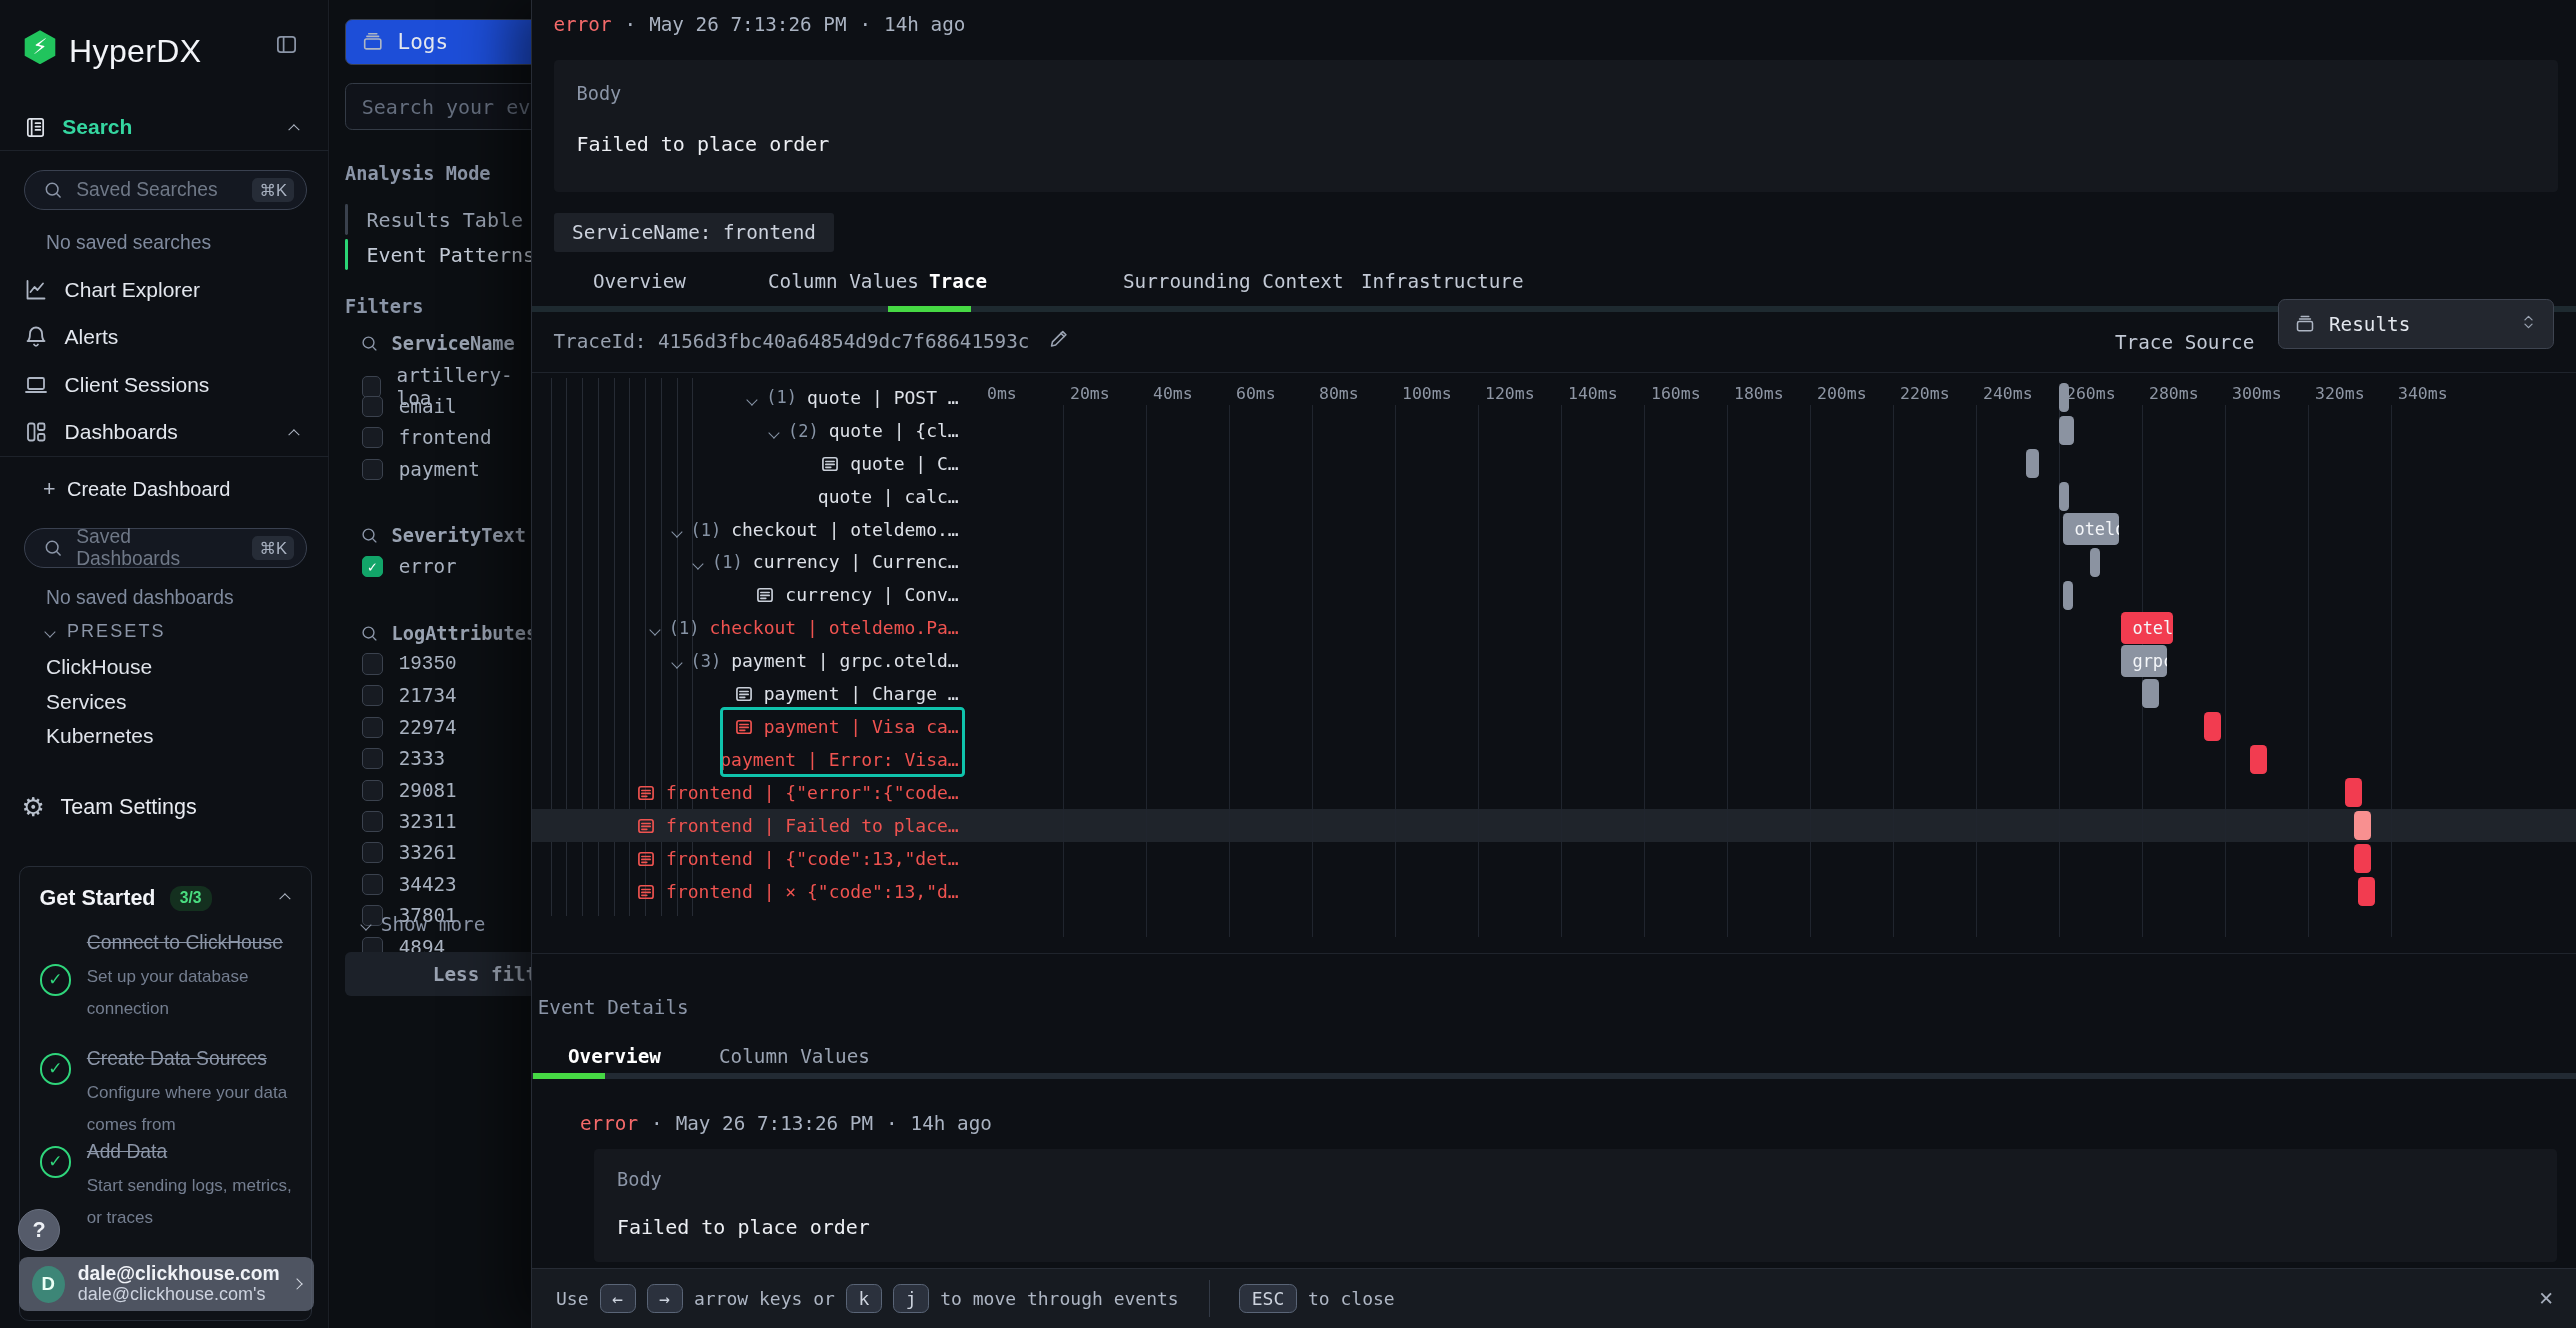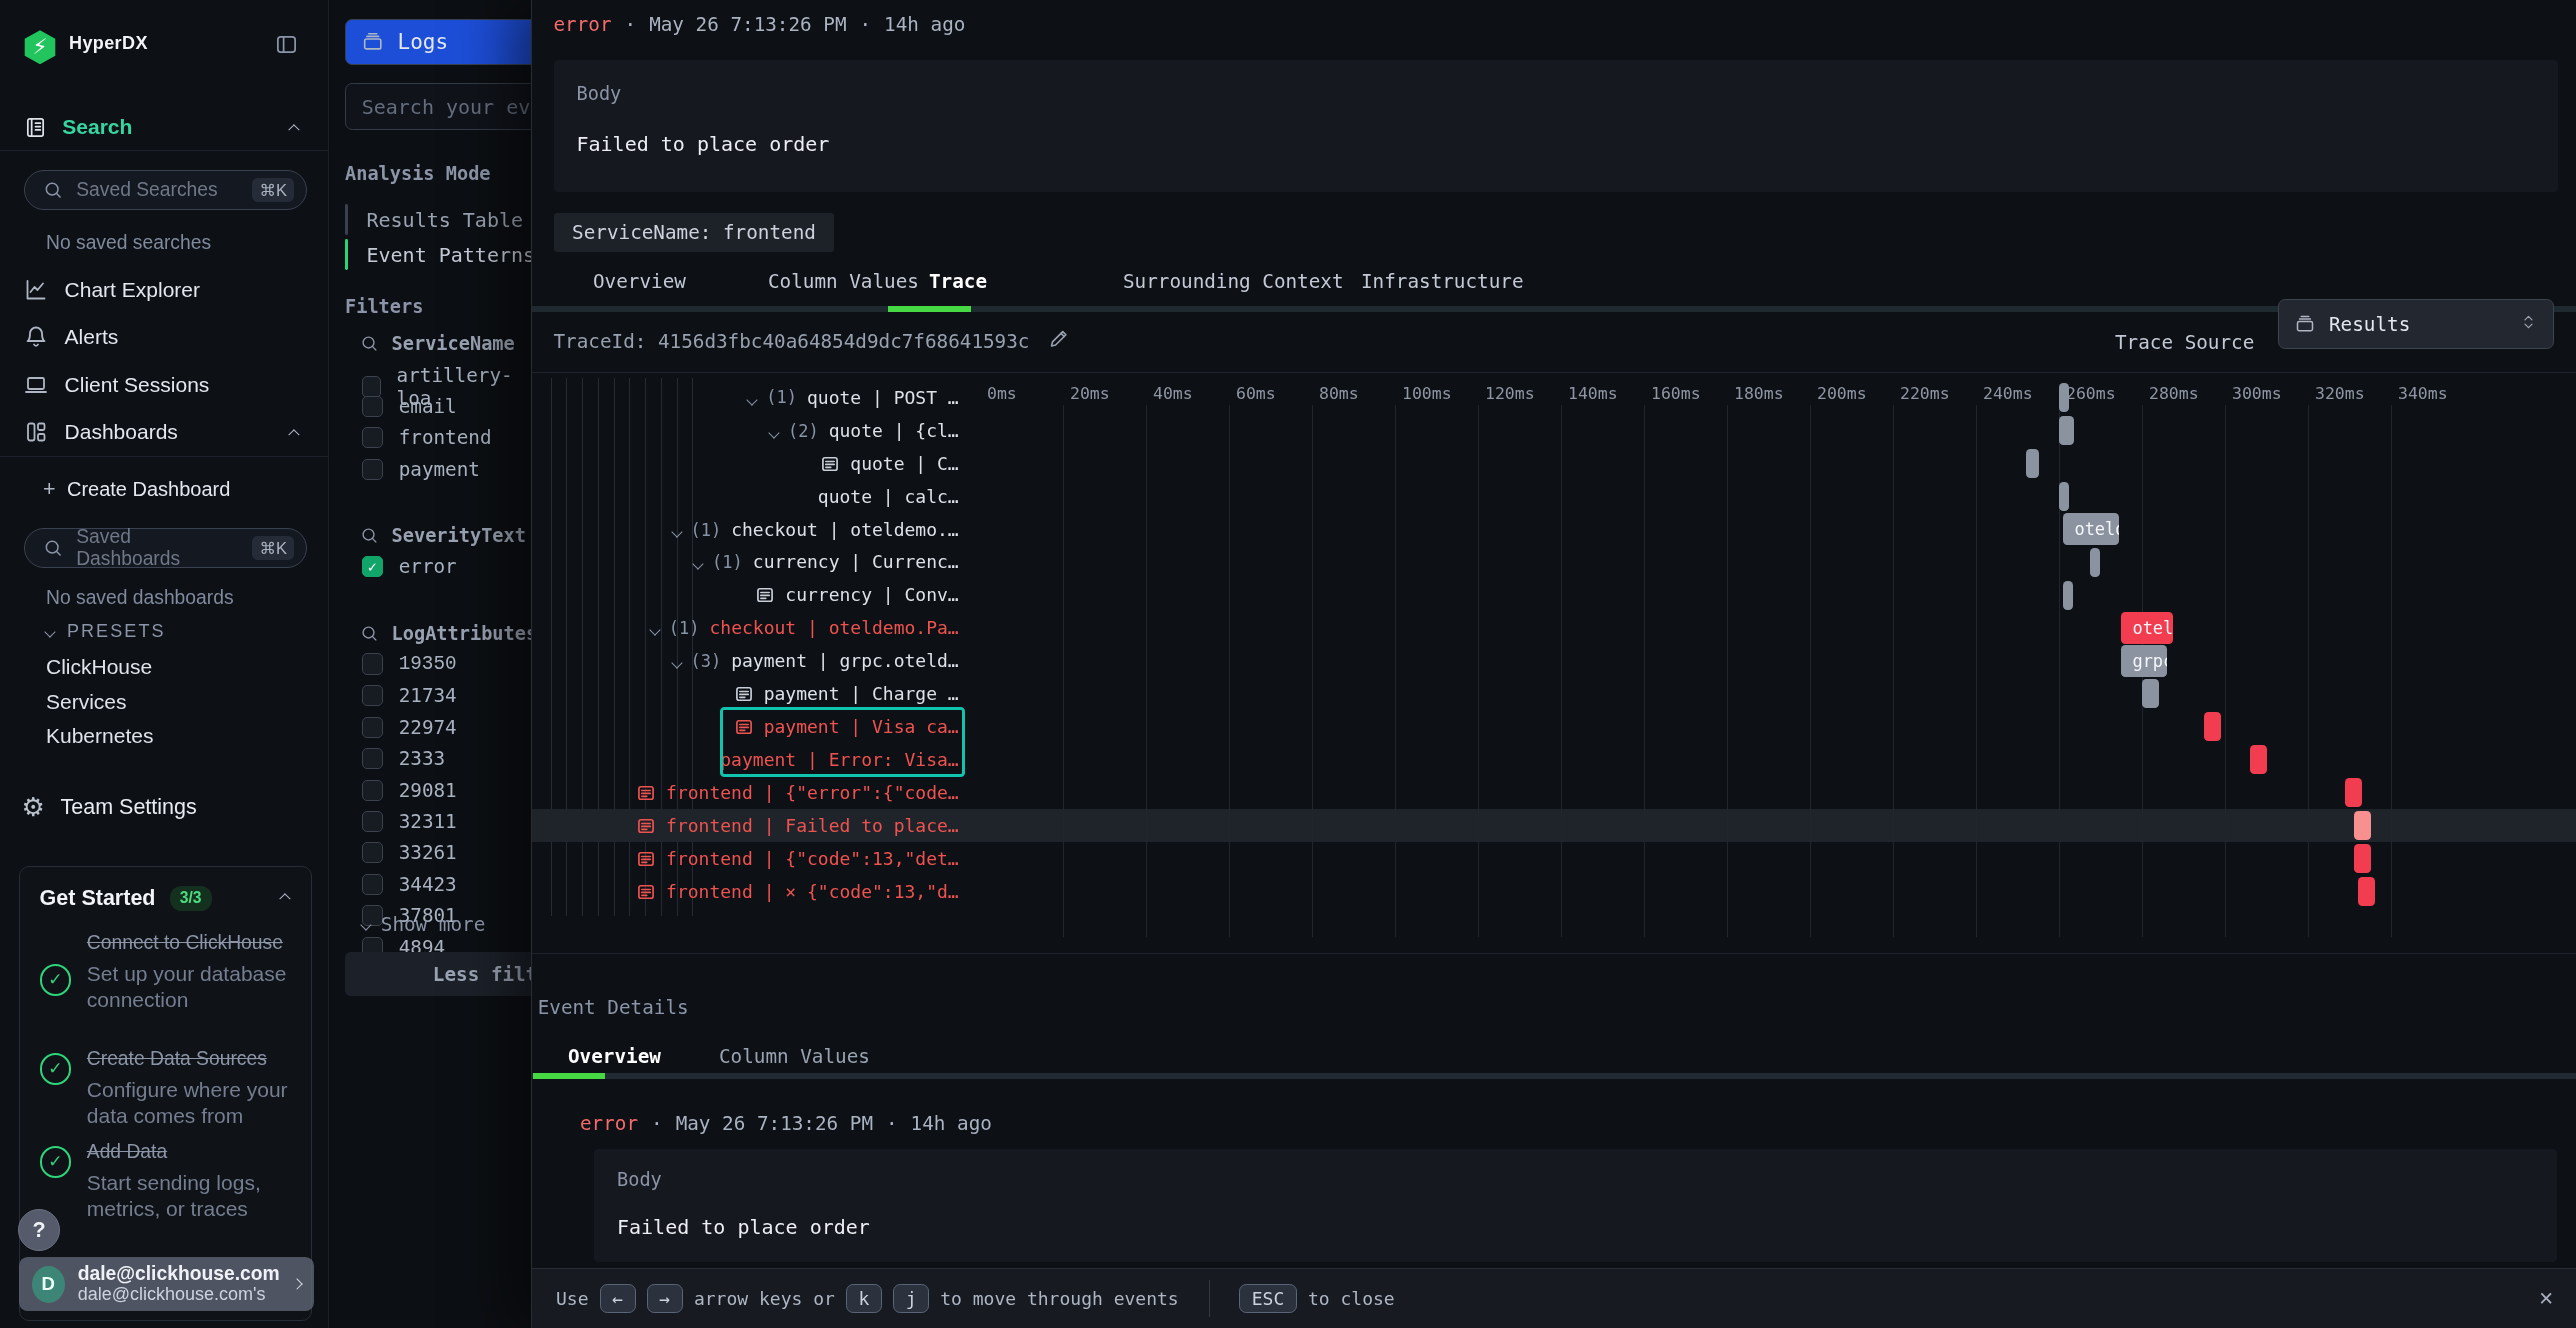--- a/index.html
+++ b/index.html
@@ -12,21 +12,21 @@
        border-width:0 1.8px 1.8px 0;transform:rotate(45deg)}
   .chv.up{transform:rotate(-135deg)}
   .chv.right{transform:rotate(-45deg)}
 
   
   #sidebar{position:absolute;left:0;top:0;width:329px;height:1328px;background:#0d1015;border-right:0.7px solid #1b1f26}
   .brand-row{position:absolute;left:0;top:26px;width:329px;height:43px}
   .hexlogo{position:absolute;left:23px;top:4.3px;width:34px;height:34px;background:#21c45d;
            clip-path:polygon(50% 0,95% 25%,95% 75%,50% 100%,5% 75%,5% 25%);
            display:flex;align-items:center;justify-content:center;color:#fff;font-size:21.5px}
-  .brand-name{position:absolute;left:69px;top:7.2px;font-size:18px;font-weight:bold;color:#f2f4f8;letter-spacing:0.4px}
+  .brand-name{position:absolute;left:69px;top:7.2px;font-size:32px;font-weight:normal;color:#f2f4f8;letter-spacing:0.4px}
   .panel-toggle{position:absolute;left:275px;top:7.2px;color:#8b95a7}
   .side-sec{position:absolute;left:0;width:329px;height:40px;display:flex;align-items:center;gap:15.7px;padding-left:23.6px;font-size:21px;font-weight:600}
   .side-sec .lbl-green{color:#35d6a0;font-weight:bold}
   .side-sec .sec-chev{position:absolute;right:31.5px;color:#aeb6c4}
   .divider-h{position:absolute;left:0;width:329px;height:0.7px;background:#1d222a}
   .pill-input{position:absolute;left:23.6px;width:283px;height:40px;border:0.7px solid #3a4150;border-radius:20px;
               background:#141821;display:flex;align-items:center;padding:0 11.4px 0 18.6px;gap:13px}
   .pill-input .ph{color:#6f7887;font-size:19.3px;flex:1}
   .kbd-badge{background:#262c37;color:#aab3c2;border-radius:5.7px;font-size:16.5px;padding:2.9px 7.2px}
   .muted-line{position:absolute;left:46px;font-size:19.3px;color:#7f8a9d}
@@ -42,21 +42,21 @@
   .gs-card{position:absolute;left:18.6px;top:866px;width:293px;height:455px;border:0.7px solid #272d37;border-radius:10px;background:#0f1217}
   .gs-title-row{position:absolute;left:20px;top:18.6px;display:flex;align-items:center;gap:14.3px}
   .gs-title{font-size:21.5px;font-weight:bold;color:#f2f4f8}
   .gs-badge{background:#14301f;color:#4ade80;border-radius:11.4px;font-size:15.7px;font-weight:bold;padding:3.6px 10px}
   .gs-chev{position:absolute;right:21.5px;top:26px;color:#aeb6c4}
   .gs-item{position:absolute;left:20px;width:258px;display:flex;gap:15.7px}
   .gs-check{flex:0 0 31.5px;width:31.5px;height:31.5px;border:2.1px solid #2fd57b;border-radius:50%;
             display:flex;align-items:center;justify-content:center;color:#2fd57b;font-size:17px;font-weight:bold}
   .gs-body{flex:1}
   .gs-item-title{font-size:19.3px;color:#8b95a7;text-decoration:line-through;line-height:26.5px}
-  .gs-item-sub{font-size:21px;color:#747e90;line-height:26px;margin-top:4.3px}
+  .gs-item-sub{font-size:17px;color:#747e90;line-height:32px;margin-top:4.3px}
   .help-bubble{position:absolute;left:18px;top:1209px;width:42px;height:42px;border-radius:50%;background:#555b6a;
                border:1.4px solid #6a7181;display:flex;align-items:center;justify-content:center;
                color:#eef1f6;font-size:21.5px;font-weight:bold}
   .user-chip{position:absolute;left:18.6px;top:1257px;width:295px;height:54px;background:rgba(96,102,118,.78);
              border-radius:8.6px;display:flex;align-items:center;padding:0 13px;gap:13px}
   .user-avatar{width:37px;height:37px;border-radius:50%;background:#3d8677;display:flex;align-items:center;
                justify-content:center;font-size:18.6px;font-weight:bold;color:#eafff5}
   .user-name{font-size:19.3px;font-weight:bold;color:#f0f2f7;line-height:21.5px}
   .user-sub{font-size:18px;color:#cdd3df;line-height:21px}
   .user-chev{margin-left:auto;color:#d6dbe4}

